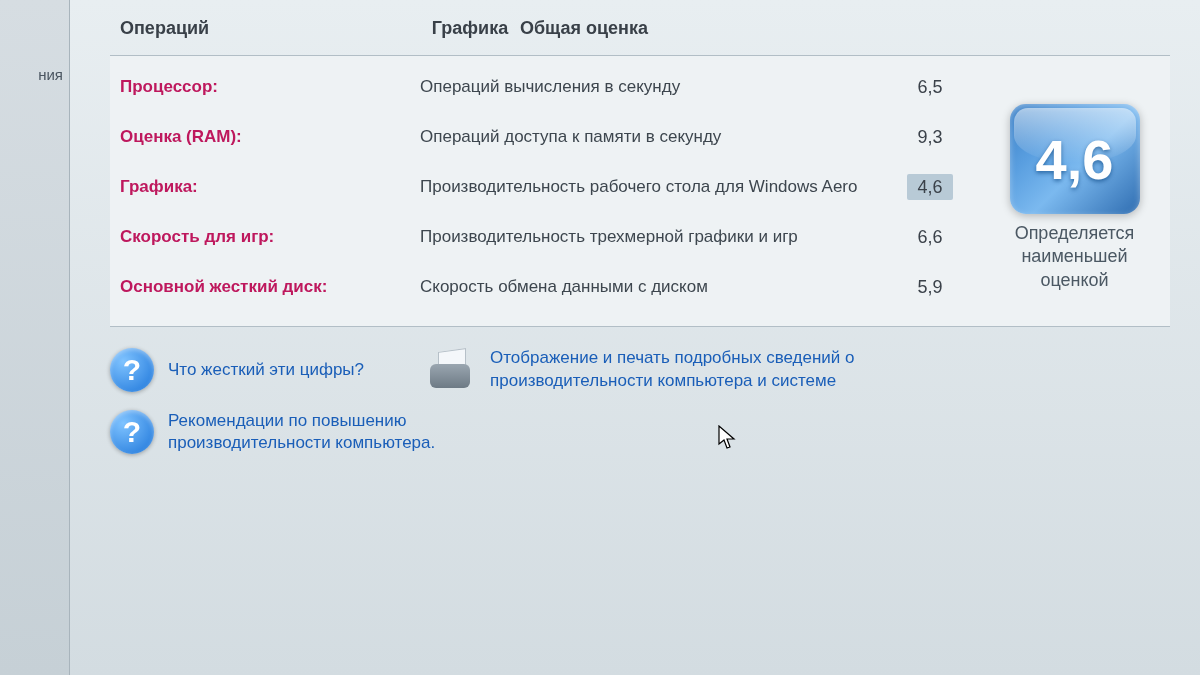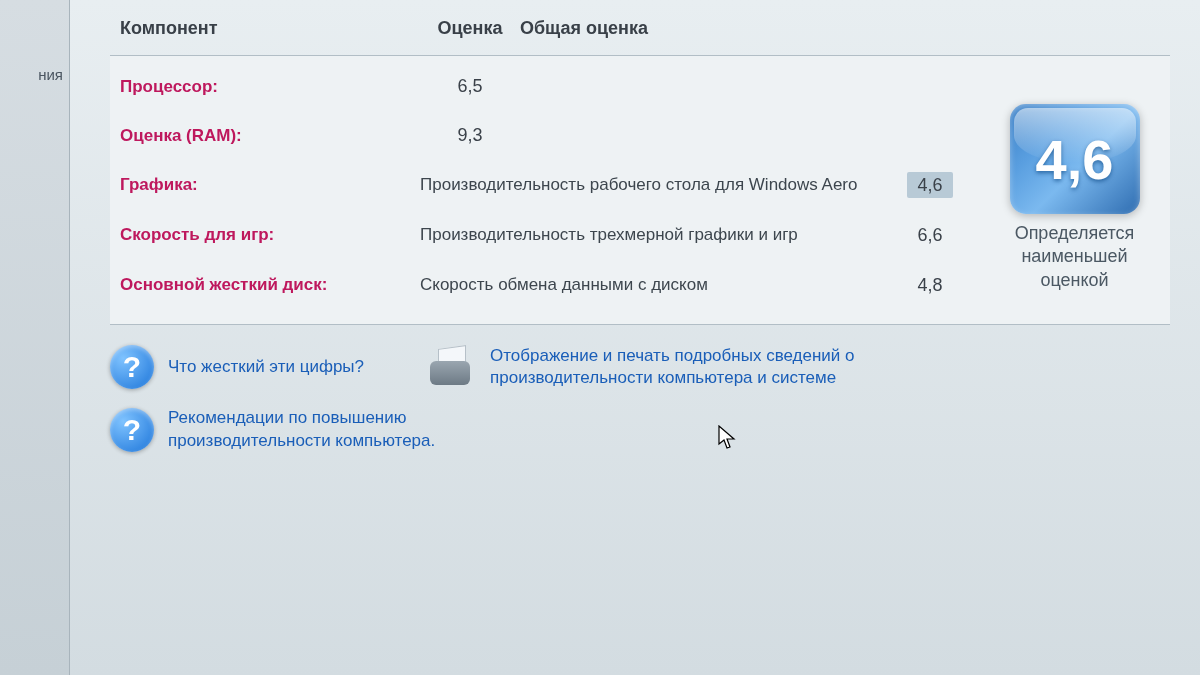--- a/index.html
+++ b/index.html
@@ -161,35 +161,37 @@
 </head>
 <body>
 
 <div class="left-panel">
   <span>ния</span>
 </div>
 
 <div class="main">
 
   <div class="header-row">
-    <div class="col-comp">Компонент</div>
-    <div class="col-score">Оценка</div>
+    <div class="col-comp">Операций</div>
+    <div class="col-score">Графика</div>
     <div class="col-total">Общая оценка</div>
   </div>
 
   <div class="table-body">
 
     <div class="data-row">
       <div class="col-comp">Процессор:</div>
+      <div class="col-rated">Операций вычисления в секунду</div>
       <div class="col-score"><span>6,5</span></div>
       <div class="col-total"></div>
     </div>
 
     <div class="data-row">
       <div class="col-comp">Оценка (RAM):</div>
+      <div class="col-rated">Операций доступа к памяти в секунду</div>
       <div class="col-score"><span>9,3</span></div>
       <div class="col-total"></div>
     </div>
 
     <div class="data-row highlighted">
       <div class="col-comp">Графика:</div>
       <div class="col-rated">Производительность рабочего стола для Windows Aero</div>
       <div class="col-score"><span>4,6</span></div>
       <div class="col-total"></div>
     </div>
@@ -197,21 +199,21 @@
     <div class="data-row">
       <div class="col-comp">Скорость для игр:</div>
       <div class="col-rated">Производительность трехмерной графики и игр</div>
       <div class="col-score"><span>6,6</span></div>
       <div class="col-total"></div>
     </div>
 
     <div class="data-row">
       <div class="col-comp">Основной жесткий диск:</div>
       <div class="col-rated">Скорость обмена данными с диском</div>
-      <div class="col-score"><span>4,8</span></div>
+      <div class="col-score"><span>5,9</span></div>
       <div class="col-total"></div>
     </div>
 
     <div class="total-block">
       <div class="wei-badge">
         <span class="big">4,6</span>
       </div>
       <div class="total-caption">Определяется наименьшей оценкой</div>
     </div>
 

